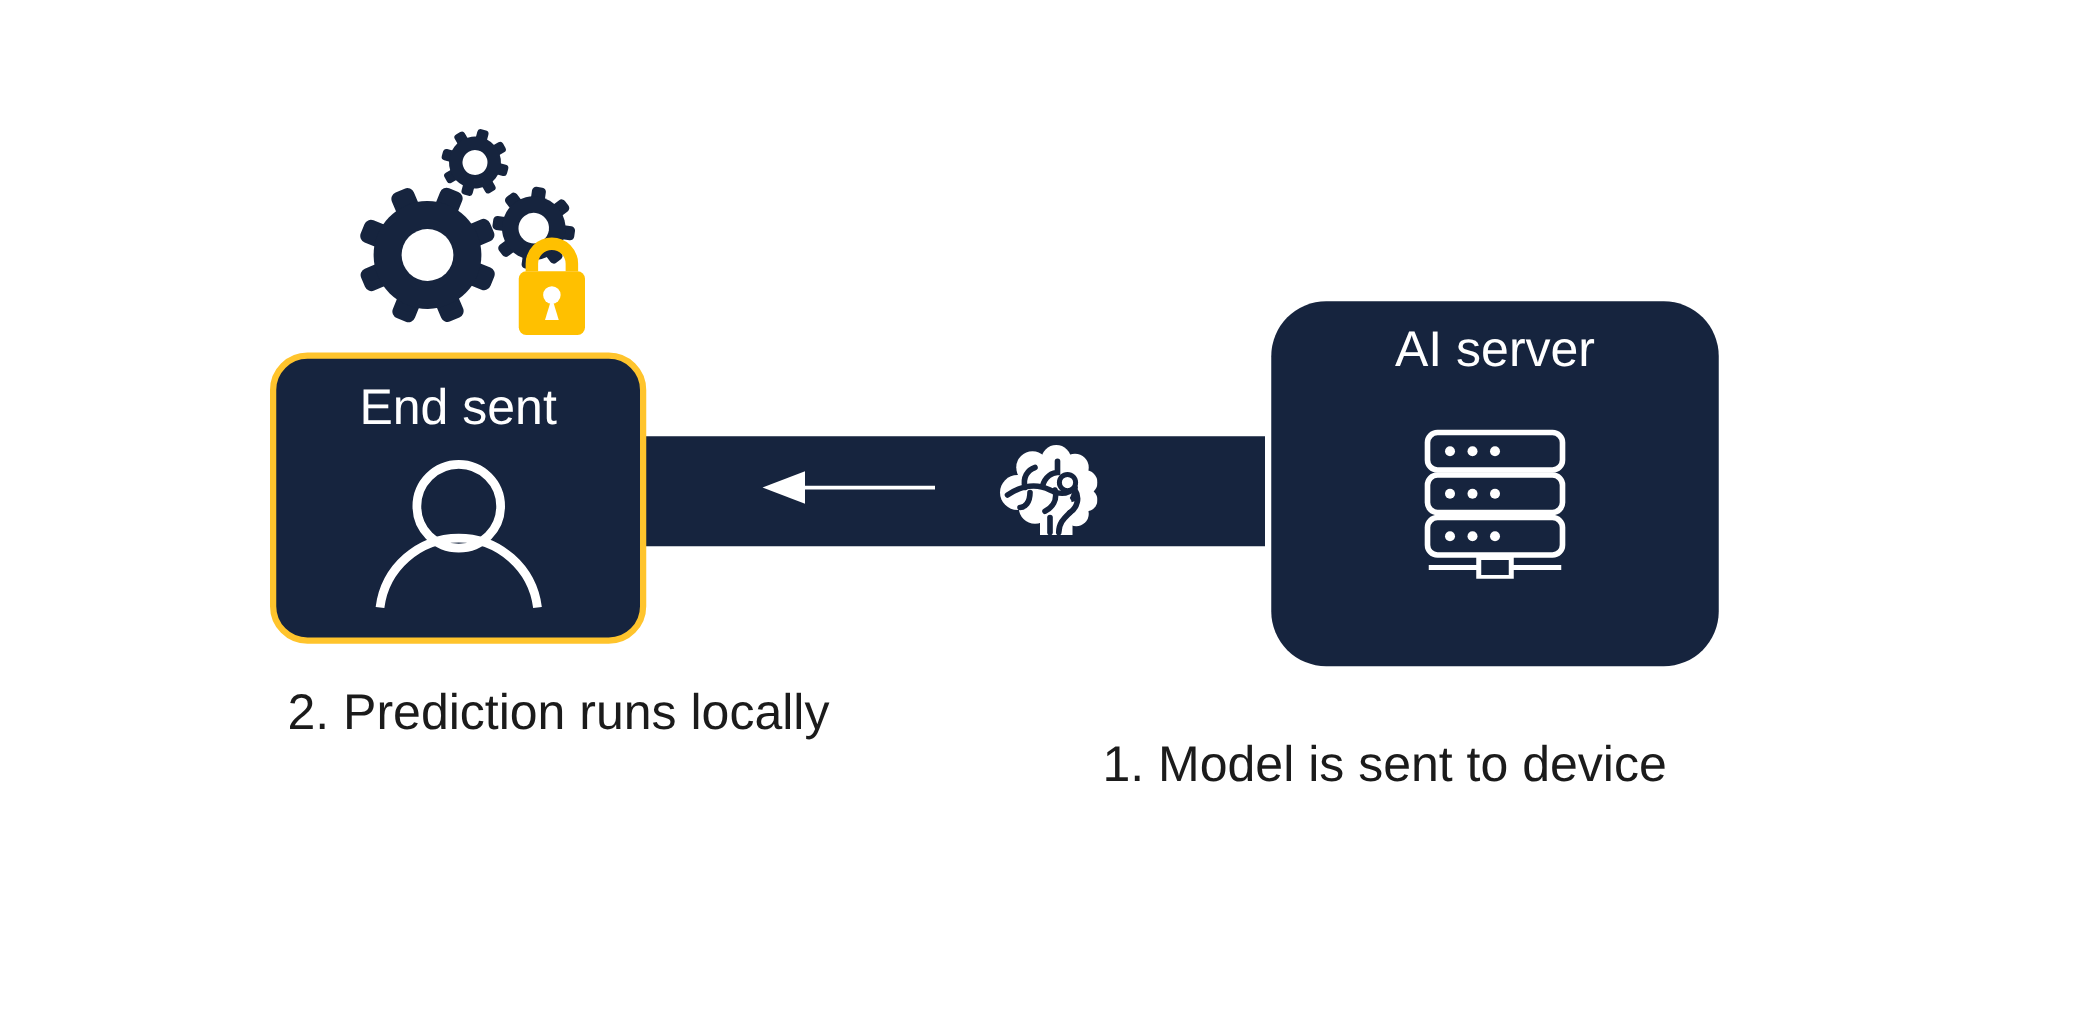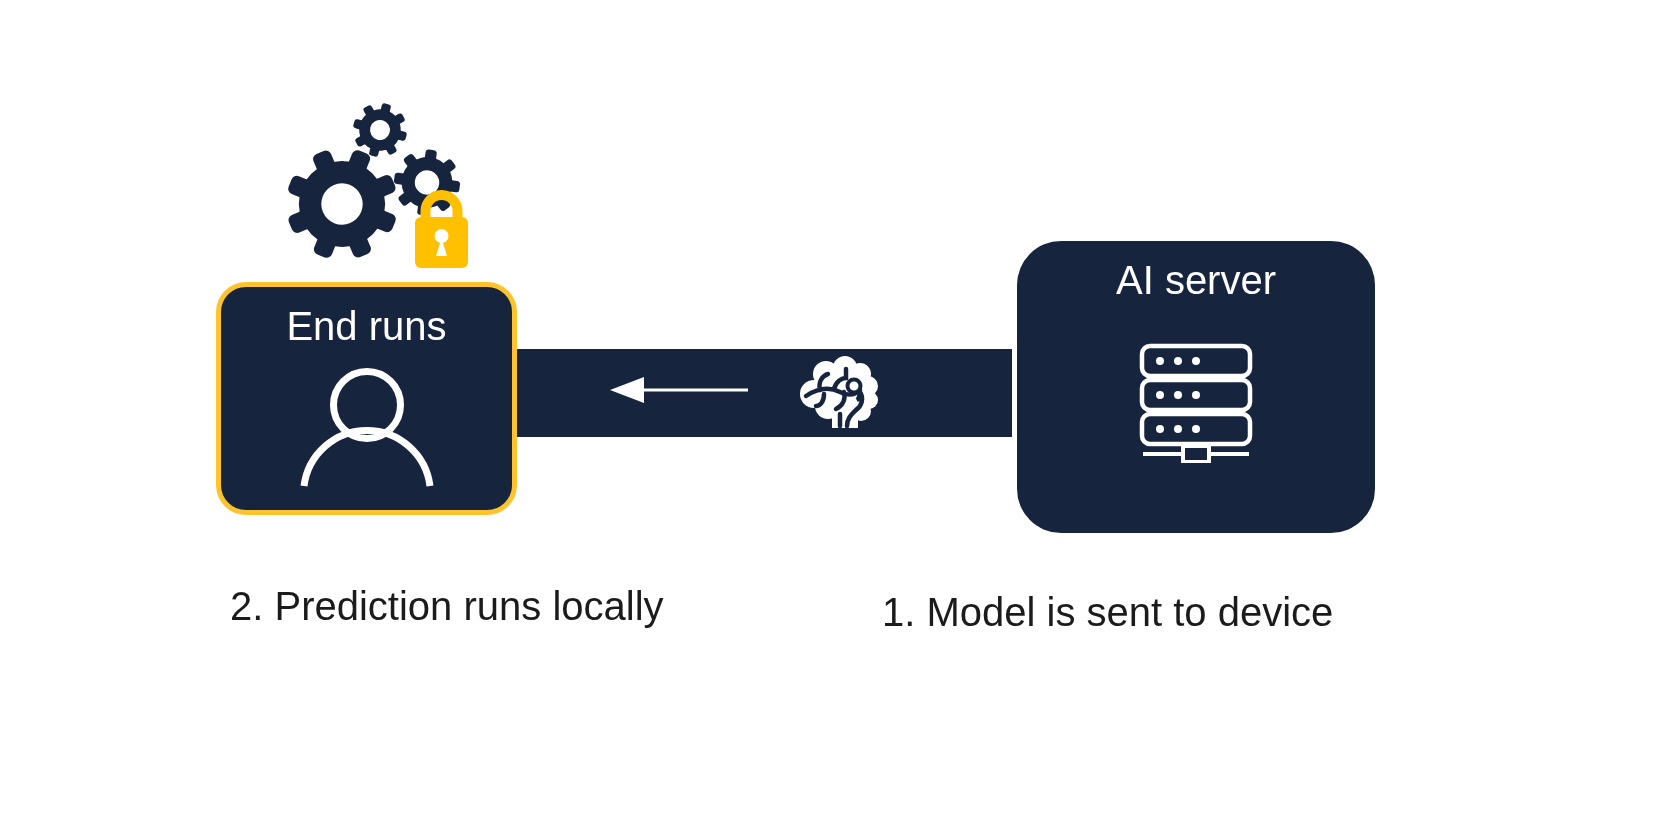--- a/index.html
+++ b/index.html
@@ -49,21 +49,21 @@
   }
   .person-svg{position:absolute;left:50%;transform:translateX(-50%);top:80px;}
   .server-svg{position:absolute;left:50%;transform:translateX(-50%);top:102px;}
 
   
   .caption{
     color:var(--caption_text);
     font-size:40px;line-height:1;font-weight:400;
     white-space:nowrap;
   }
-  .caption-step2{left:230px;top:586px;}
+  .caption-step2{left:230px;top:550px;}
   .caption-step1{left:882px;top:592px;}
 
   
   .navy-fill{fill:var(--navy);}
   .white-fill{fill:var(--white);}
   .white-stroke{stroke:var(--white);fill:none;}
   .navy-stroke{stroke:var(--navy);fill:none;}
   .gold-fill{fill:var(--gold_lock);}
   .gold-stroke{stroke:var(--gold_lock);fill:none;}
 </style>
@@ -100,21 +100,21 @@
       <path d="M62,36 C66,42 64,50 58,54"></path>
       <path d="M46,36 C48,44 44,50 38,53"></path>
       <path d="M26,38 C26,46 22,50 18,50"></path>
       <path d="M42,70 L42,58"></path>
       <path d="M49,70 C49,62 54,58 58,54"></path>
     </g>
     <circle cx="56" cy="30" r="6.5" fill="var(--white)" stroke="var(--navy)" stroke-width="4"></circle>
   </svg>
 
   <div class="abs node node-enduser">
-    <div class="node-title">End runs</div>
+    <div class="node-title">End sent</div>
     <svg class="person-svg" width="140" height="122" viewBox="0 0 140 122">
       <circle cx="70" cy="38" r="33.5" class="white-stroke" stroke-width="7"></circle>
       <path d="M7,119 A63.5,63.5 0 0 1 133,119" class="white-stroke" stroke-width="7"></path>
     </svg>
   </div>
 
   <div class="abs node node-aiserver">
     <div class="node-title">AI server</div>
     <svg class="server-svg" width="114" height="120" viewBox="0 0 114 120">
       <g class="white-stroke" stroke-width="4.5">

